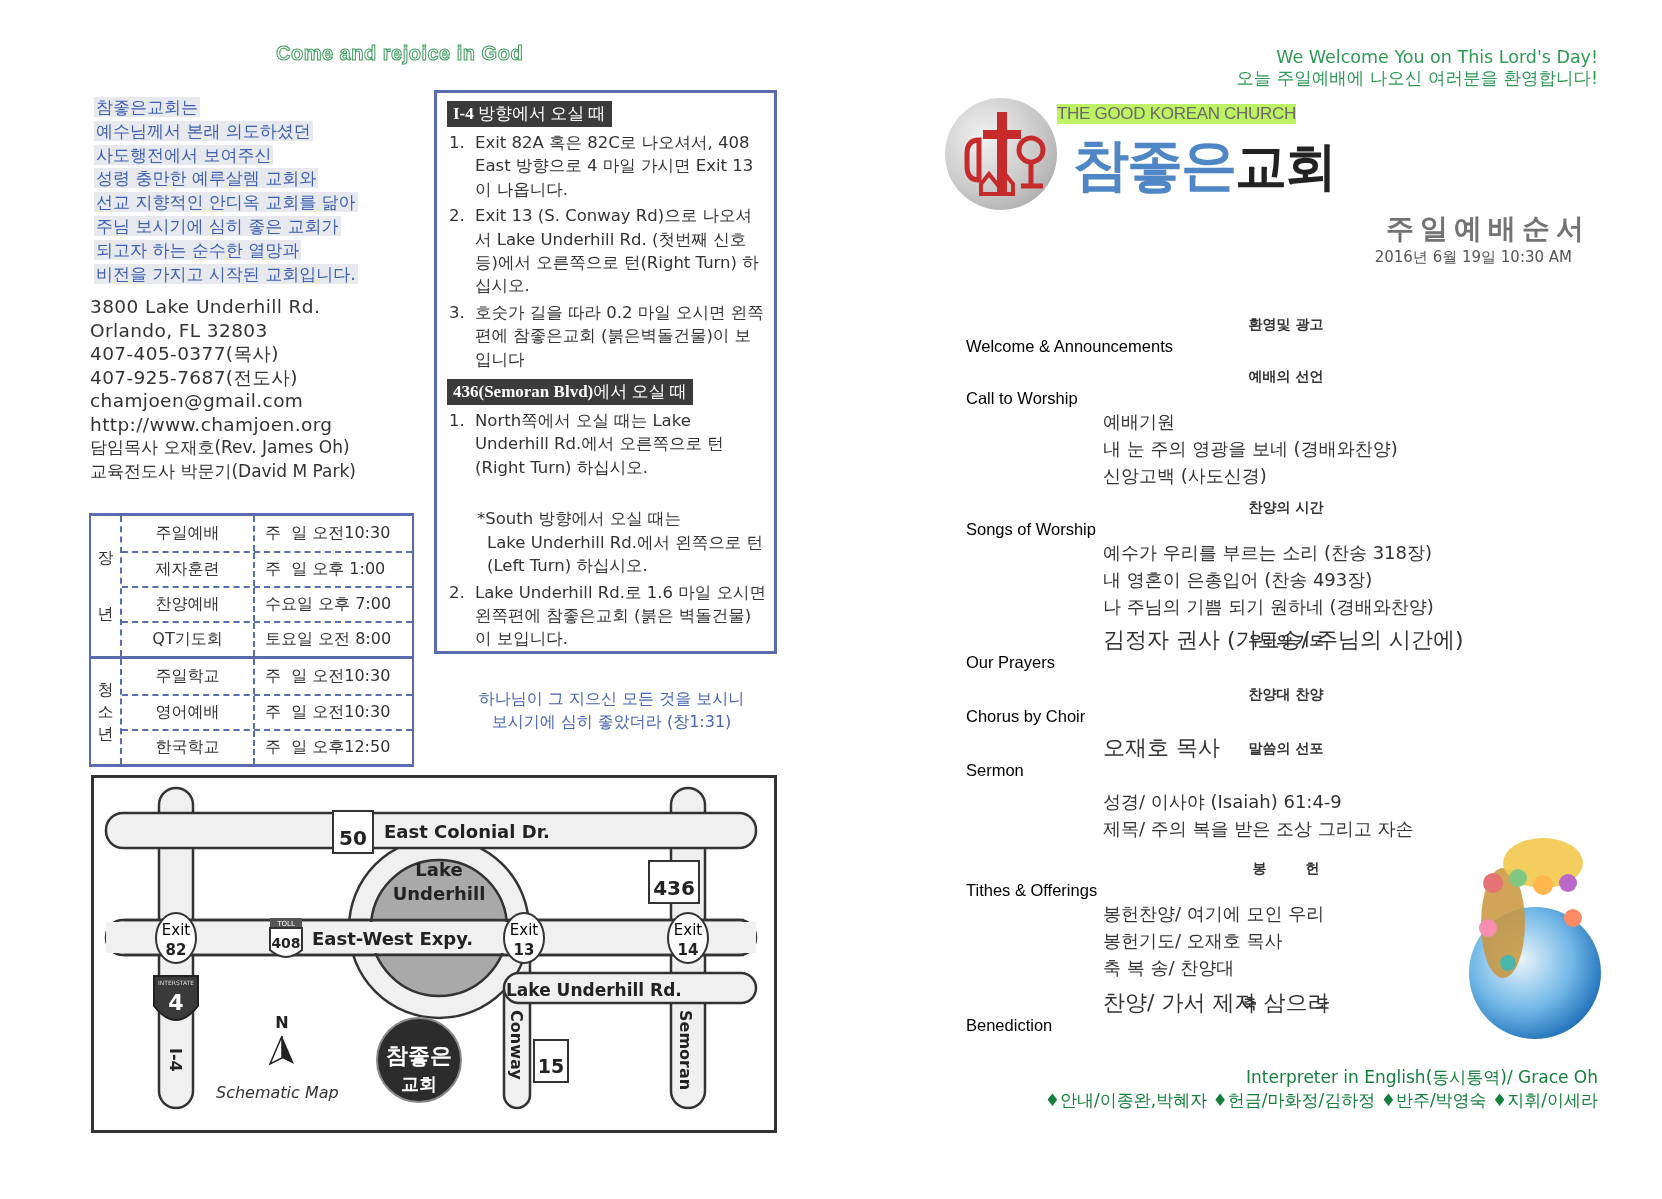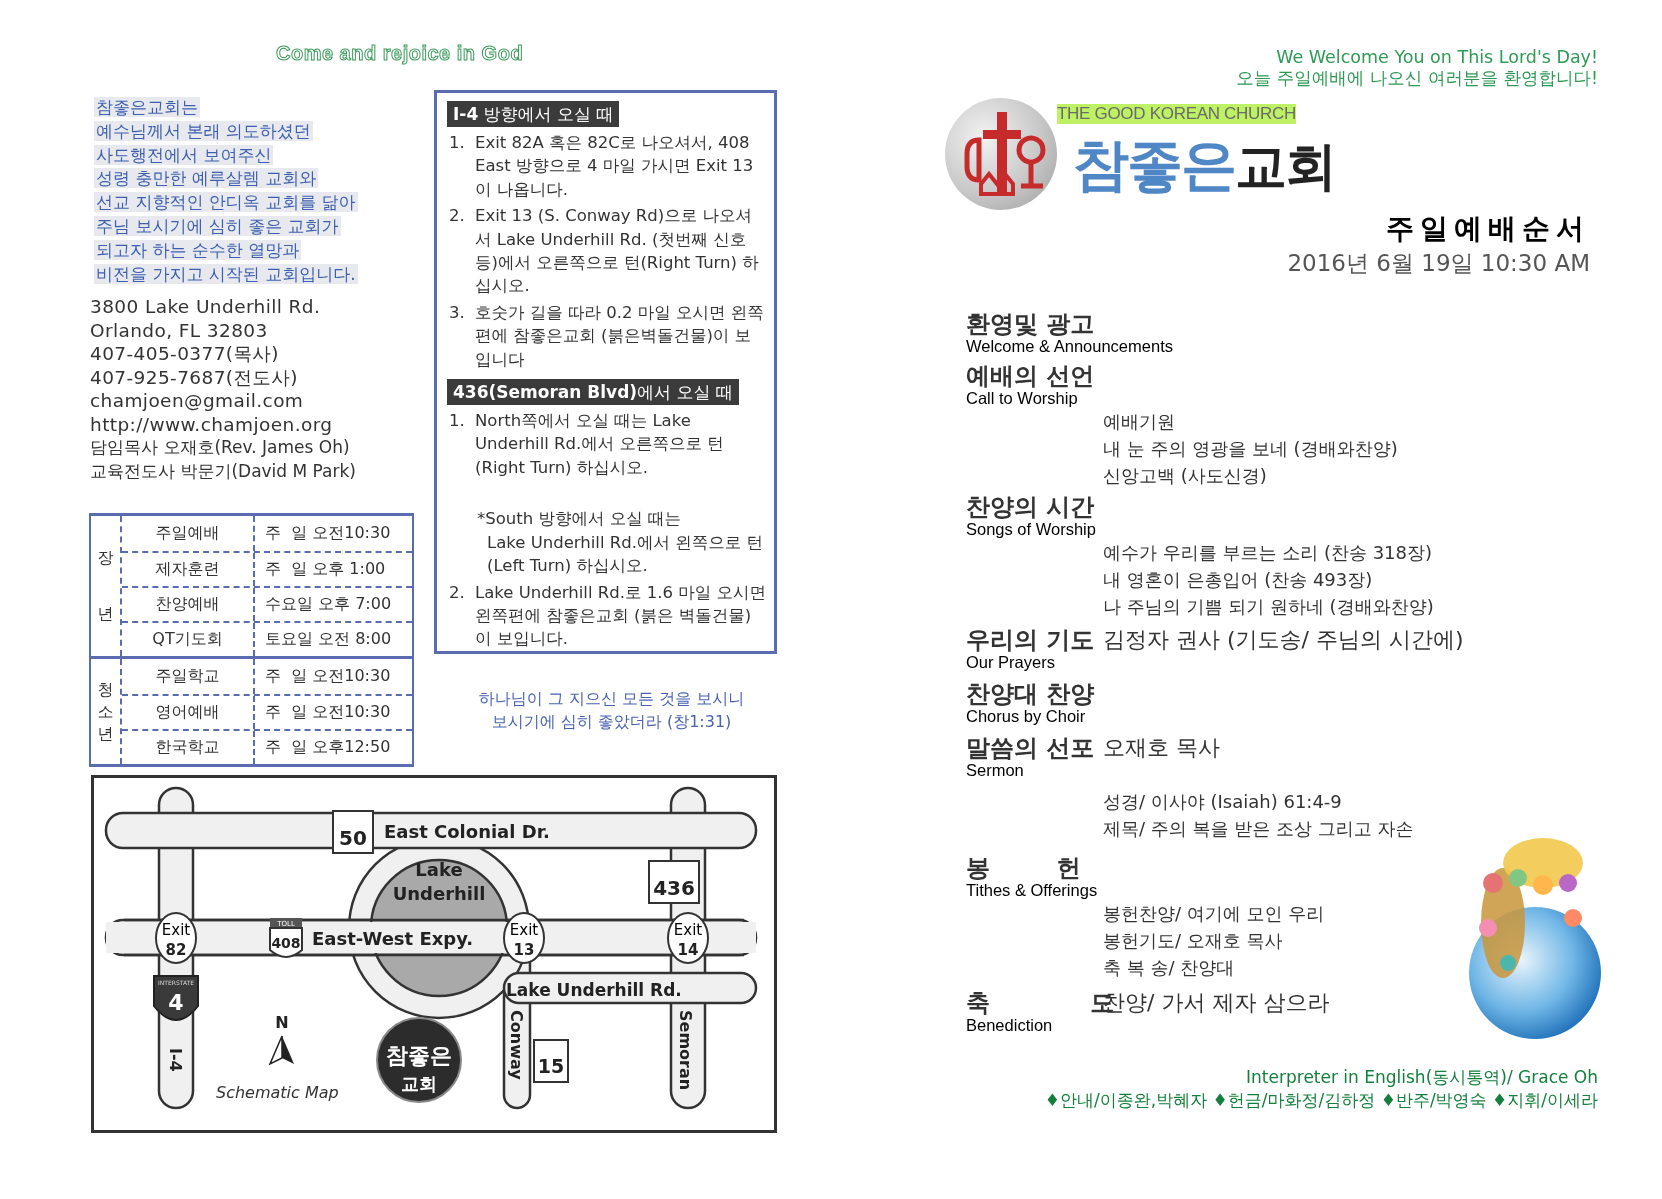--- a/index.html
+++ b/index.html
@@ -45,21 +45,21 @@
     .sched .c1 { width: 133px; text-align: center; border-right: 2px dashed #5a6cb0; height: 100%; display: flex; align-items: center; justify-content: center; }
     .sched .c2 { flex: 1; padding-left: 10px; white-space: nowrap; }
 
     .directions {
       left: 434px; top: 90px; width: 343px; height: 564px;
       border: 3px solid #5a6cb0; padding: 8px 8px 0 8px;
       font-size: 16.5px; line-height: 23.4px; color: #333;
     }
     .dir-head {
       display: inline-block; background: #3b3b3b; color: #fff; font-size: 17px;
-      padding: 1px 6px; margin: 0 0 4px 2px; line-height: 24px; white-space: nowrap;
+      padding: 1px 6px; margin: 0 0 4px 2px; line-height: 24px; white-space: nowrap; font-family: Liberation Serif, serif;
     }
     .dir-head b { font-weight: bold; }
     .dir-list { list-style: none; }
     .dir-list li { display: flex; margin-bottom: 3px; }
     .dir-list .num { width: 30px; flex: none; padding-left: 4px; }
     .dir-list .txt { flex: 1; }
     .dir-note { padding-left: 32px; margin-top: 28px; }
     .dir-note .indent { padding-left: 10px; }
     .section2 { margin-top: 8px; }
 
@@ -86,29 +86,29 @@
     .logo-eng {
       position: absolute; left: 112px; top: 6px; font-size: 17px; color: #6a6a6a;
       font-family: "Liberation Sans", sans-serif; letter-spacing: -0.3px;
       background: #bef264;
     }
     .logo-kor { position: absolute; left: 128px; top: 34px; font-size: 56px; font-weight: bold; line-height: 66px; white-space: nowrap; letter-spacing: -2px; }
     .logo-kor .blue { color: #4f86c6; }
     .logo-kor .dark { color: #222; font-size: 52px; }
 
     .order-title {
-      right: 72px; top: 210px; font-size: 28px; font-weight: bold; color: #000000; letter-spacing: 6px;
+      right: 72px; top: 210px; font-size: 28px; font-weight: bold; color: #737373; letter-spacing: 6px;
     }
     .order-date {
-      right: 72px; top: 248px; font-size: 23px; color: #555;
+      right: 90px; top: 248px; font-size: 15px; color: #555;
     }
 
     .program { left: 966px; top: 312px; width: 640px; }
     .item { position: relative; }
-    .item .ko { font-weight: bold; font-size: 24px; color: #333; line-height: 24px; white-space: pre; }
+    .item .ko { font-weight: bold; font-size: 14px; color: #333; line-height: 24px; white-space: pre; text-align: center; }
     .item .en { font-size: 16.5px; color: #000000; line-height: 20px; font-family: "Liberation Sans", sans-serif; }
     .item .inline { position: absolute; left: 137px; top: 0; font-size: 22px; line-height: 24px; color: #333; white-space: nowrap; }
     .item .subs { padding-left: 137px; font-size: 18px; line-height: 27px; color: #333; }
     .item .subs div { white-space: nowrap; }
 
     .footer {
       right: 64px; top: 1066px; text-align: right; font-size: 17px; line-height: 23px; color: #15803d; white-space: nowrap;
     }
 
     .globe-art { left: 1463px; top: 823px; width: 138px; height: 218px; }

